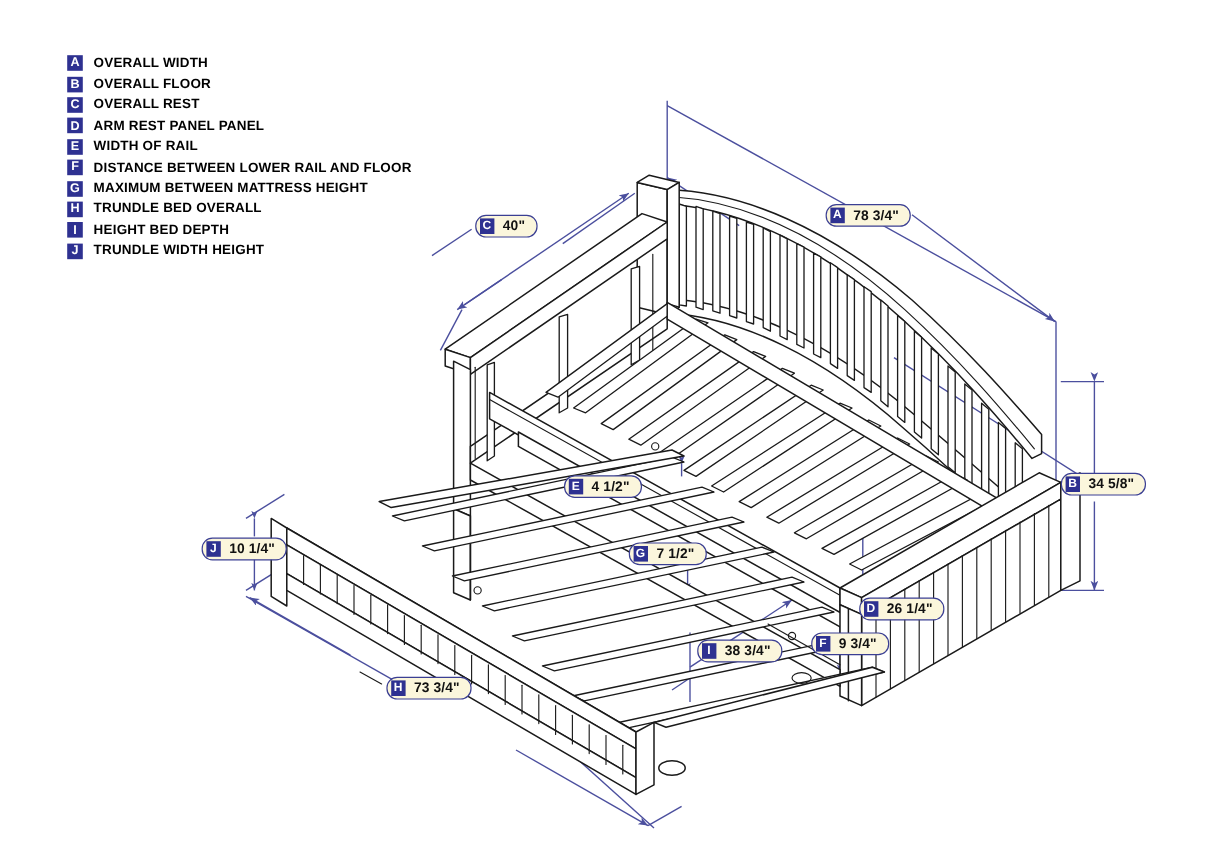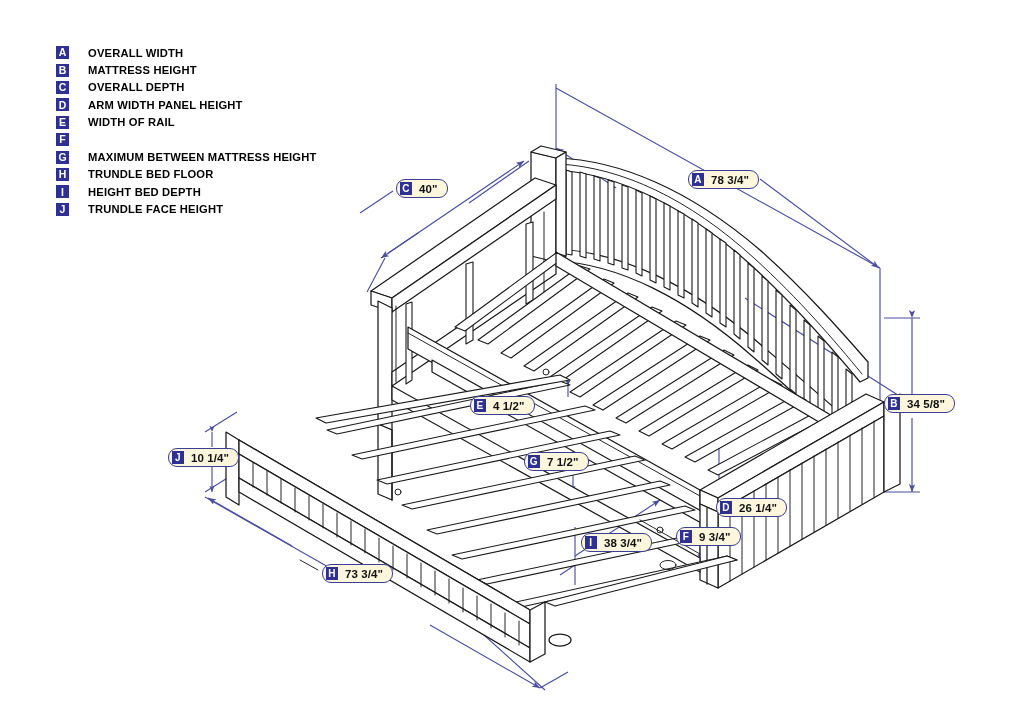--- a/index.html
+++ b/index.html
@@ -11,21 +11,21 @@
   #legend{position:absolute;left:56px;top:44px;width:330px;}
   .legend-row{display:flex;align-items:center;height:17.4px;}
   .chip{
     display:inline-flex;align-items:center;justify-content:center;
     width:13px;height:13px;background:#2e3191;color:#ffffff;
     font-size:10.5px;font-weight:bold;line-height:1;
     font-family:"Liberation Sans",sans-serif;
     flex:0 0 auto;box-sizing:border-box;
   }
   .legend-label{
-    margin-left:19px;font-size:11.2px;font-weight:bold;color:#000000;
+    margin-left:9px;font-size:11.2px;font-weight:bold;color:#000000;
     letter-spacing:.18px;white-space:nowrap;
   }
 
   
   .callout{
     position:absolute;display:flex;align-items:center;
     background:#fbf6dc;border:1.4px solid #3b3f93;border-radius:9px;
     height:19px;padding:0 9px 0 2.5px;box-sizing:border-box;
     white-space:nowrap;
   }
@@ -305,52 +305,53 @@
 
 </svg>
 
 <div id="legend">
   <div class="legend-row">
     <span class="chip">A</span>
     <span class="legend-label">OVERALL WIDTH</span>
   </div>
   <div class="legend-row">
     <span class="chip">B</span>
-    <span class="legend-label">MATTRESS HEIGHT</span>
+    <span class="legend-label">OVERALL FLOOR</span>
   </div>
   <div class="legend-row">
     <span class="chip">C</span>
-    <span class="legend-label">OVERALL DEPTH</span>
+    <span class="legend-label">OVERALL REST</span>
   </div>
   <div class="legend-row">
     <span class="chip">D</span>
-    <span class="legend-label">ARM WIDTH PANEL HEIGHT</span>
+    <span class="legend-label">ARM REST PANEL PANEL</span>
   </div>
   <div class="legend-row">
     <span class="chip">E</span>
     <span class="legend-label">WIDTH OF RAIL</span>
   </div>
   <div class="legend-row">
     <span class="chip">F</span>
+    <span class="legend-label">DISTANCE BETWEEN LOWER RAIL AND FLOOR</span>
   </div>
   <div class="legend-row">
     <span class="chip">G</span>
     <span class="legend-label">MAXIMUM BETWEEN MATTRESS HEIGHT</span>
   </div>
   <div class="legend-row">
     <span class="chip">H</span>
-    <span class="legend-label">TRUNDLE BED FLOOR</span>
+    <span class="legend-label">TRUNDLE BED OVERALL</span>
   </div>
   <div class="legend-row">
     <span class="chip">I</span>
     <span class="legend-label">HEIGHT BED DEPTH</span>
   </div>
   <div class="legend-row">
     <span class="chip">J</span>
-    <span class="legend-label">TRUNDLE FACE HEIGHT</span>
+    <span class="legend-label">TRUNDLE WIDTH HEIGHT</span>
   </div>
 </div>
 
 <div class="callout" style="left:396px;top:179px;">
   <span class="chip">C</span>
   <span class="cval">40"</span>
 </div>
 
 <div class="callout" style="left:688px;top:170px;">
   <span class="chip">A</span>

